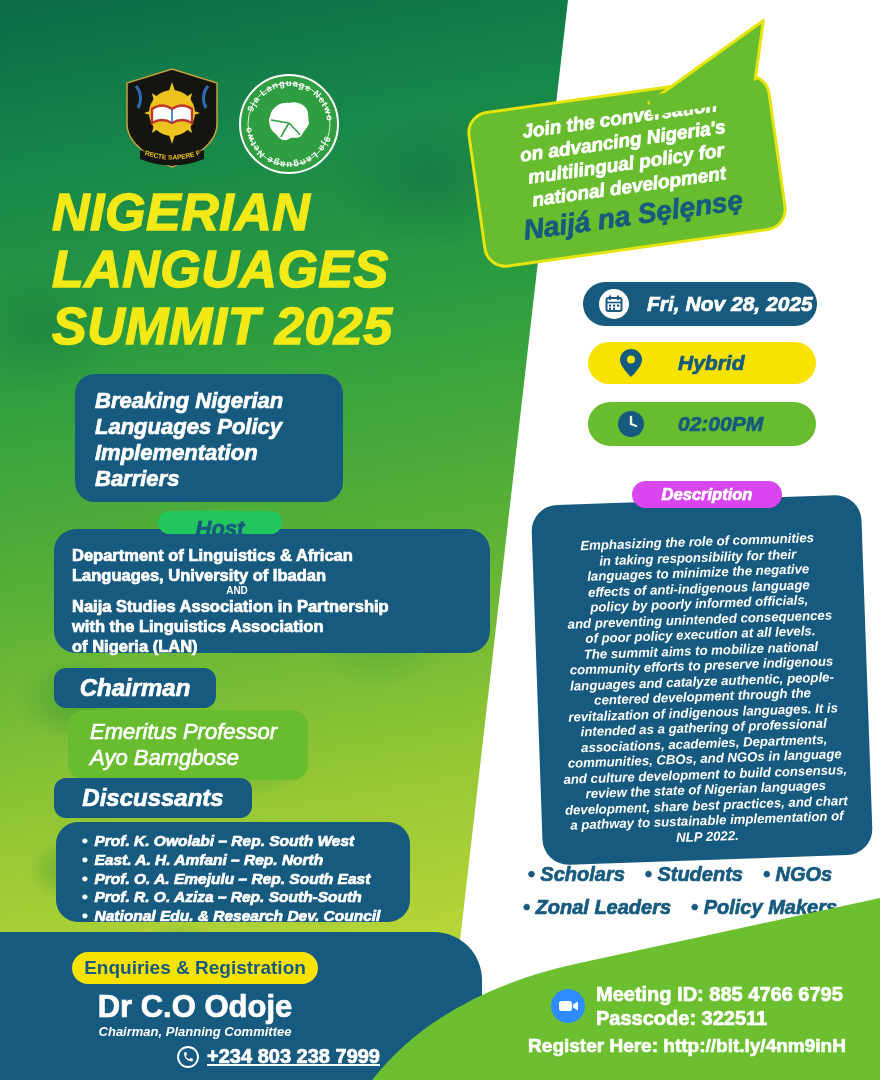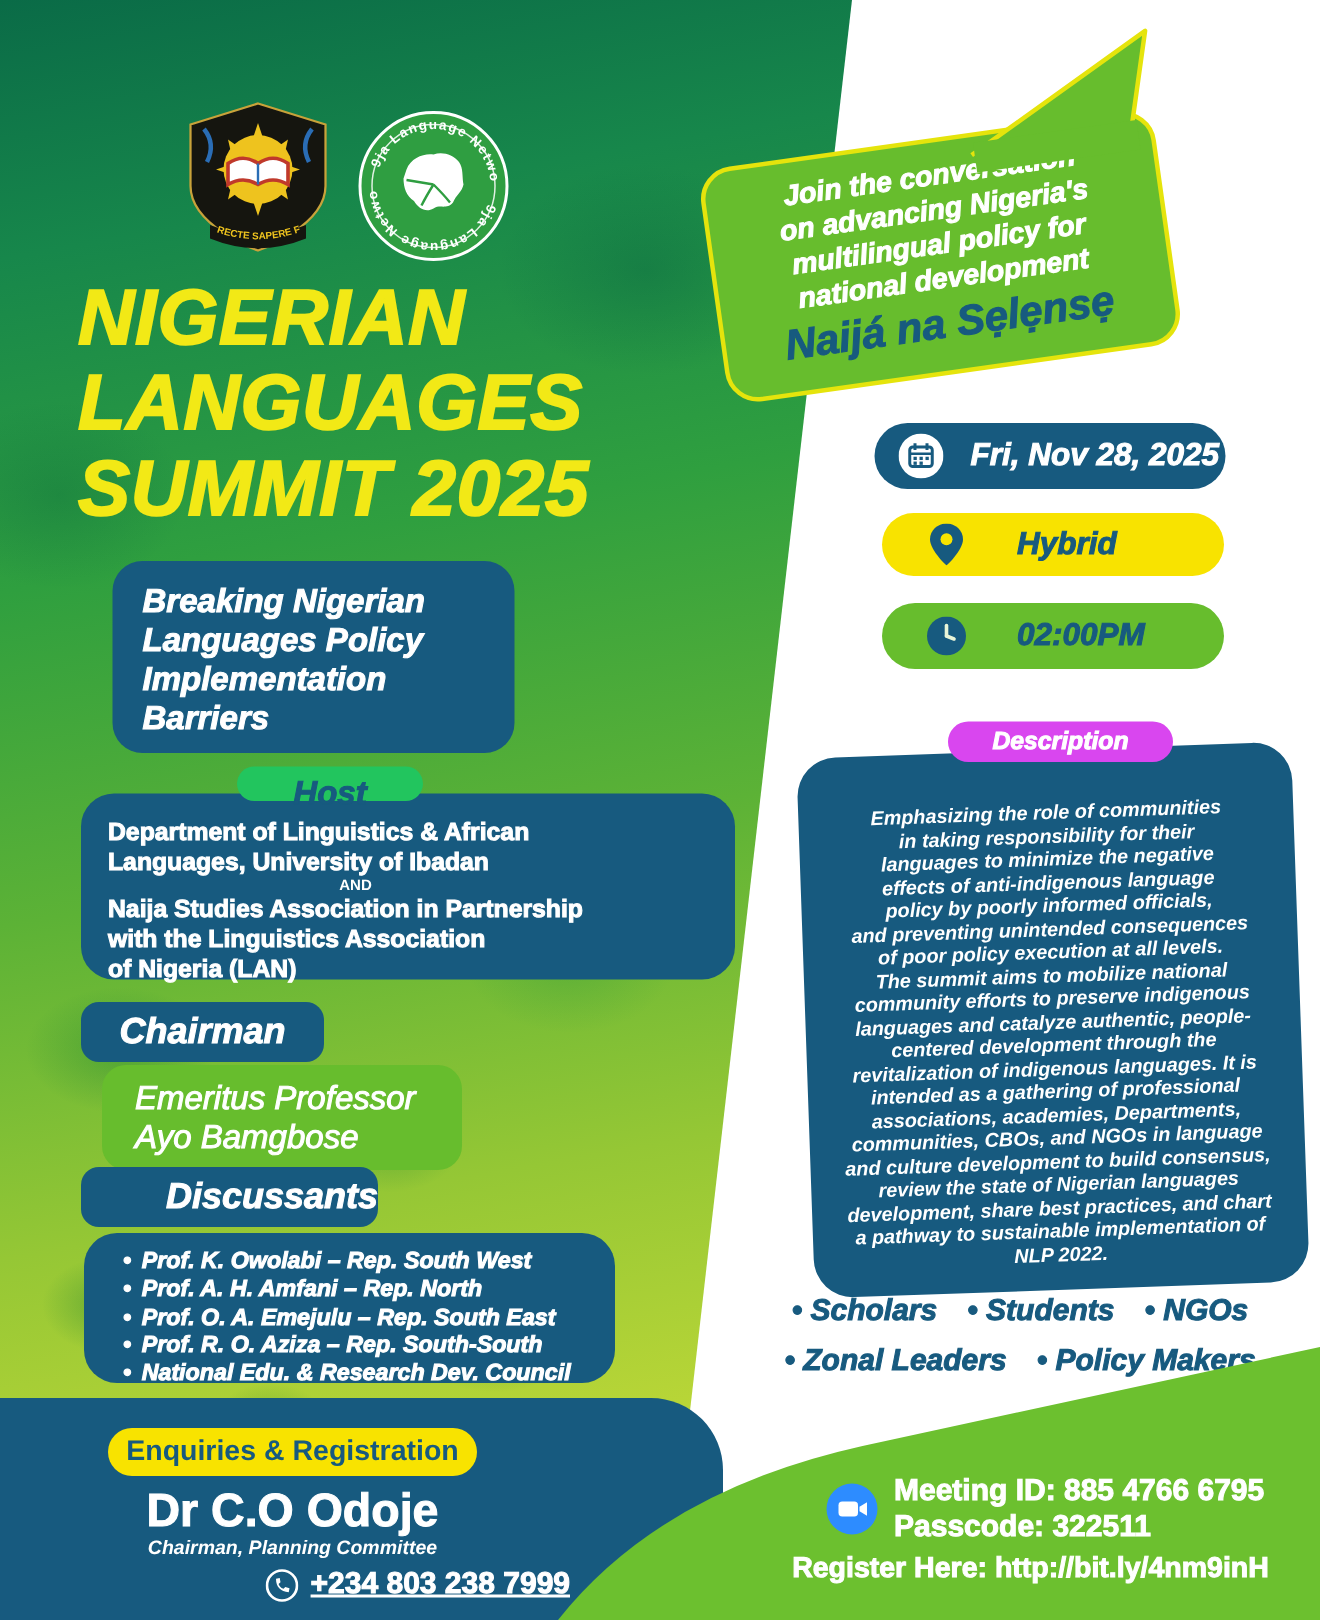--- a/index.html
+++ b/index.html
@@ -53,21 +53,21 @@
   .host-box{left:54px;top:529px;width:436px;height:124px;border-radius:22px;z-index:2;
     padding:16px 0 0 18px;box-sizing:border-box;}
   .host-org{font-size:16.5px;line-height:20px;font-weight:bold;}
   .host-conj{font-size:10px;font-weight:bold;text-align:center;width:330px;line-height:11px;}
   .chair-pill{left:54px;top:668px;width:162px;height:40px;border-radius:12px;z-index:2;
     font-size:24px;line-height:40px;text-align:center;font-weight:bold;font-style:italic;}
   .chair-name{left:68px;top:710px;width:240px;height:70px;border-radius:16px;background:#67bd2d;z-index:2;
     color:#fff;padding:9px 0 0 22px;box-sizing:border-box;font-size:22px;line-height:26px;
     font-weight:normal;font-style:italic;}
   .disc-pill{left:54px;top:778px;width:198px;height:40px;border-radius:12px;z-index:2;
-    font-size:24px;line-height:40px;text-align:right;font-weight:bold;font-style:italic;}
+    font-size:24px;line-height:40px;text-align:center;font-weight:bold;font-style:italic;}
   .disc-box{left:56px;top:822px;width:354px;height:100px;border-radius:22px;z-index:2;
     padding:10px 0 0 26px;box-sizing:border-box;}
   .disc-row{font-size:15.5px;line-height:18.8px;font-weight:bold;font-style:italic;}
   .disc-row .blt{margin-right:7px;}
 
   
   .pill{border-radius:22px;display:flex;align-items:center;z-index:2;
     font-weight:bold;font-style:italic;font-size:21px;}
   .pill .ic{flex:0 0 auto;}
   .pill-date{left:583px;top:282px;width:234px;height:44px;background:#175a7f;color:#fff;}
@@ -191,21 +191,21 @@
 of Nigeria (LAN)</div>
   </div>
 
   <div class="abs dark chair-pill fat">Chairman</div>
   <div class="abs chair-name pre fat">Emeritus Professor
 Ayo Bamgbose</div>
 
   <div class="abs dark disc-pill fat">Discussants</div>
   <div class="abs dark disc-box">
       <div class="disc-row fat"><span class="blt">•</span><span>Prof. K. Owolabi – Rep. South West</span></div>
-      <div class="disc-row fat"><span class="blt">•</span><span>Prof. A. H. Amfani  – Rep. North</span></div>
+      <div class="disc-row fat"><span class="blt">•</span><span>East. A. H. Amfani  – Rep. North</span></div>
       <div class="disc-row fat"><span class="blt">•</span><span>Prof. O. A. Emejulu  – Rep.  South East</span></div>
       <div class="disc-row fat"><span class="blt">•</span><span>Prof. R. O. Aziza – Rep. South-South</span></div>
       <div class="disc-row fat"><span class="blt">•</span><span>National Edu. &amp; Research Dev. Council</span></div>
     </div>
 
   <div class="abs pill pill-date">
     <svg class="ic" width="30" height="30" viewBox="0 0 30 30">
       <circle cx="15" cy="15" r="15" fill="#ffffff"></circle>
       <rect x="7.5" y="9" width="15" height="13" rx="2" fill="none" stroke="#175a7f" stroke-width="2"></rect>
       <line x1="11" y1="6.5" x2="11" y2="11" stroke="#175a7f" stroke-width="2"></line>

